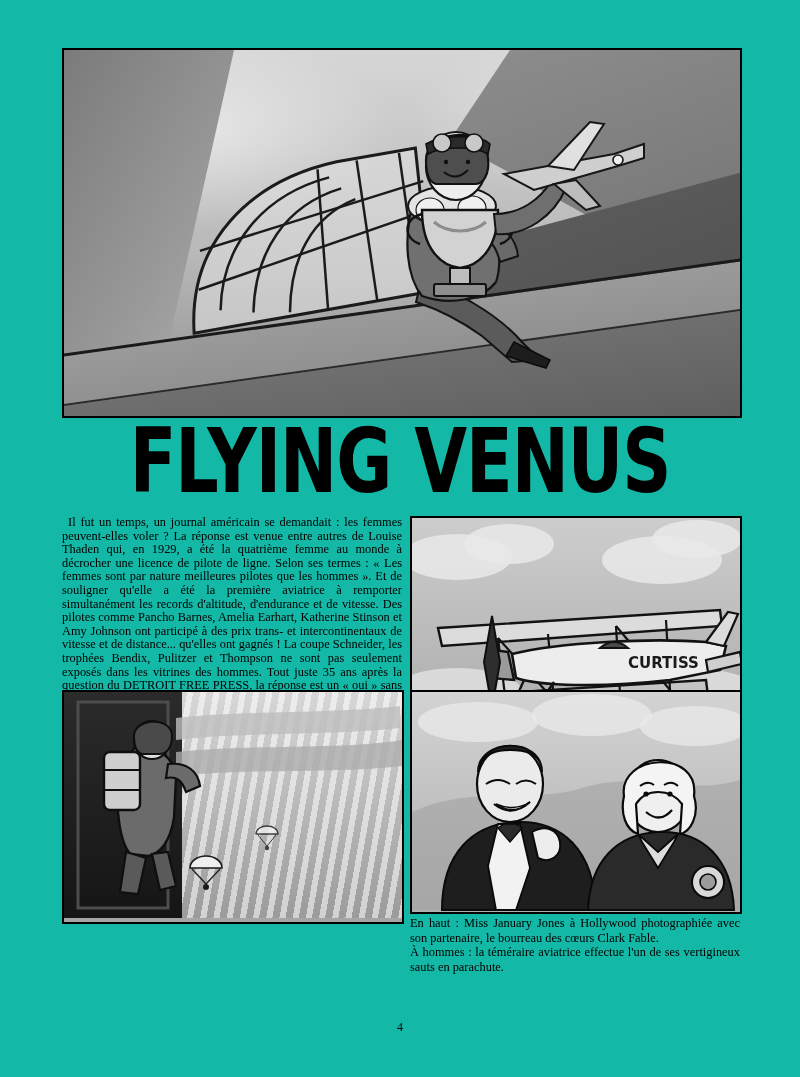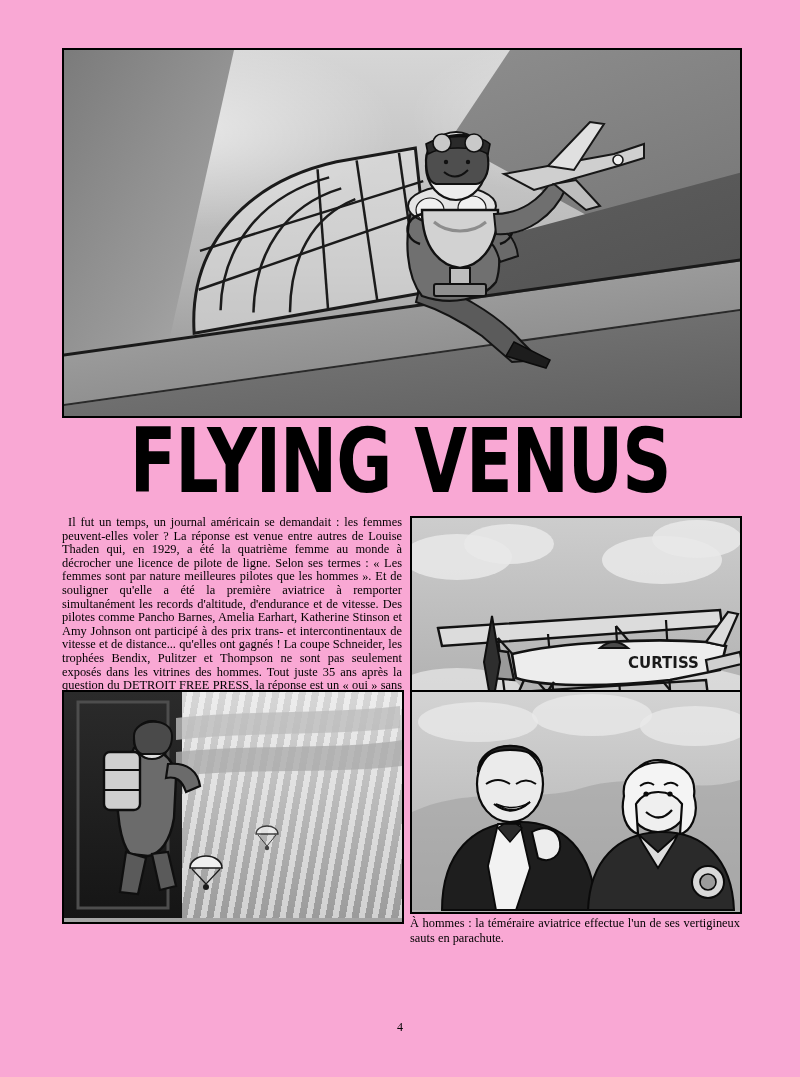--- a/index.html
+++ b/index.html
@@ -13,21 +13,21 @@
     font-family: "Liberation Serif", serif;
     color: #000;
     position: relative;
     overflow: hidden;
   }
   .page {
     position: absolute;
     left: 0; top: 0;
     width: 800px;
     height: 1077px;
-    background: #f9a8d4;
+    background: #14b8a6;
   }
 
   
   .hero {
     position: absolute;
     left: 62px;
     top: 48px;
     width: 676px;
     height: 366px;
     border: 2px solid #000;
@@ -430,18 +430,19 @@
 
         <path d="M226,142 L246,160 L266,142 L262,150 L246,176 L230,150 Z" fill="#dcdcdc" stroke="#0a0a0a" stroke-width="1.8"></path>
 
         <circle cx="296" cy="190" r="16" fill="#d8d8d8" stroke="#0a0a0a" stroke-width="2"></circle>
         <circle cx="296" cy="190" r="8" fill="#9c9c9c" stroke="#0a0a0a" stroke-width="1.6"></circle>
       </g>
     </svg>
   </div>
 
   <div class="caption">
+    <p>En haut : Miss January Jones à Hollywood photographiée avec son partenaire, le bourreau des cœurs Clark Fable.</p>
     <p>À hommes : la téméraire aviatrice effectue l'un de ses vertigineux sauts en parachute.</p>
   </div>
 
   <div class="folio">4</div>
 
 </div>
 
 </body></html>

